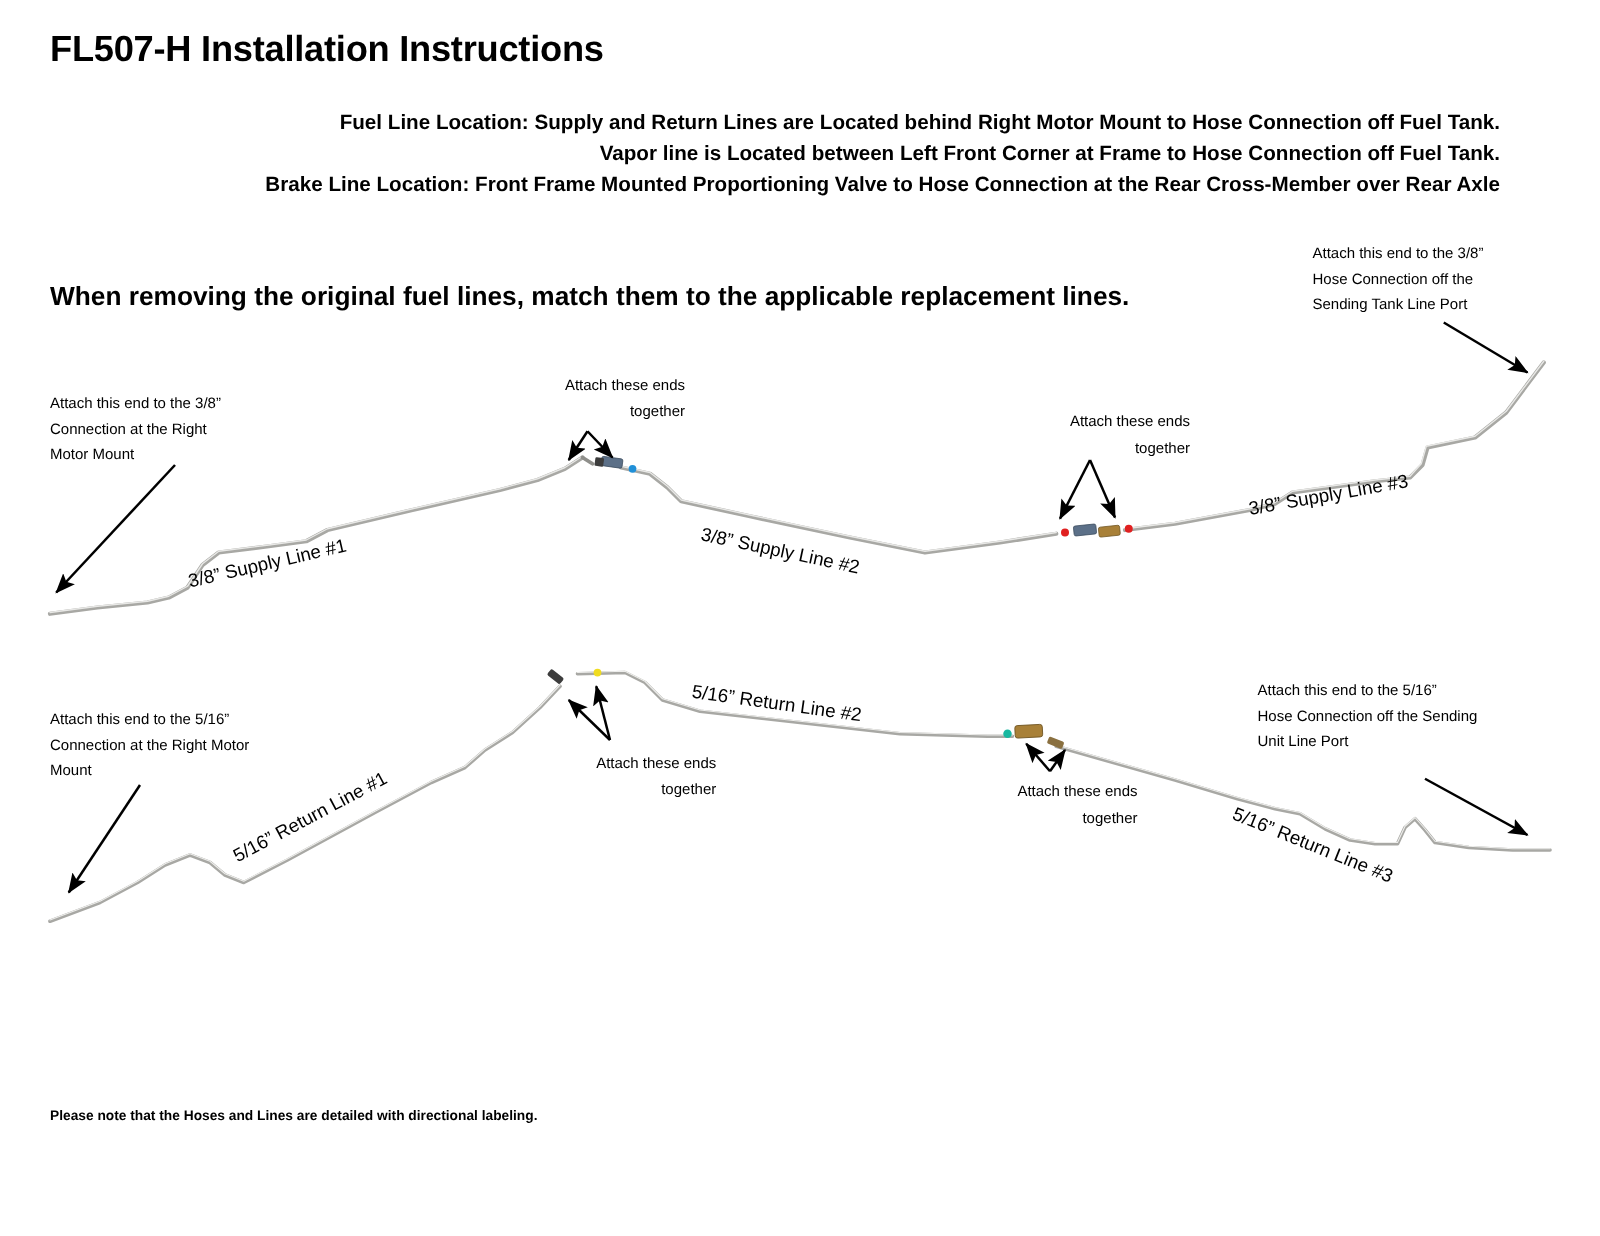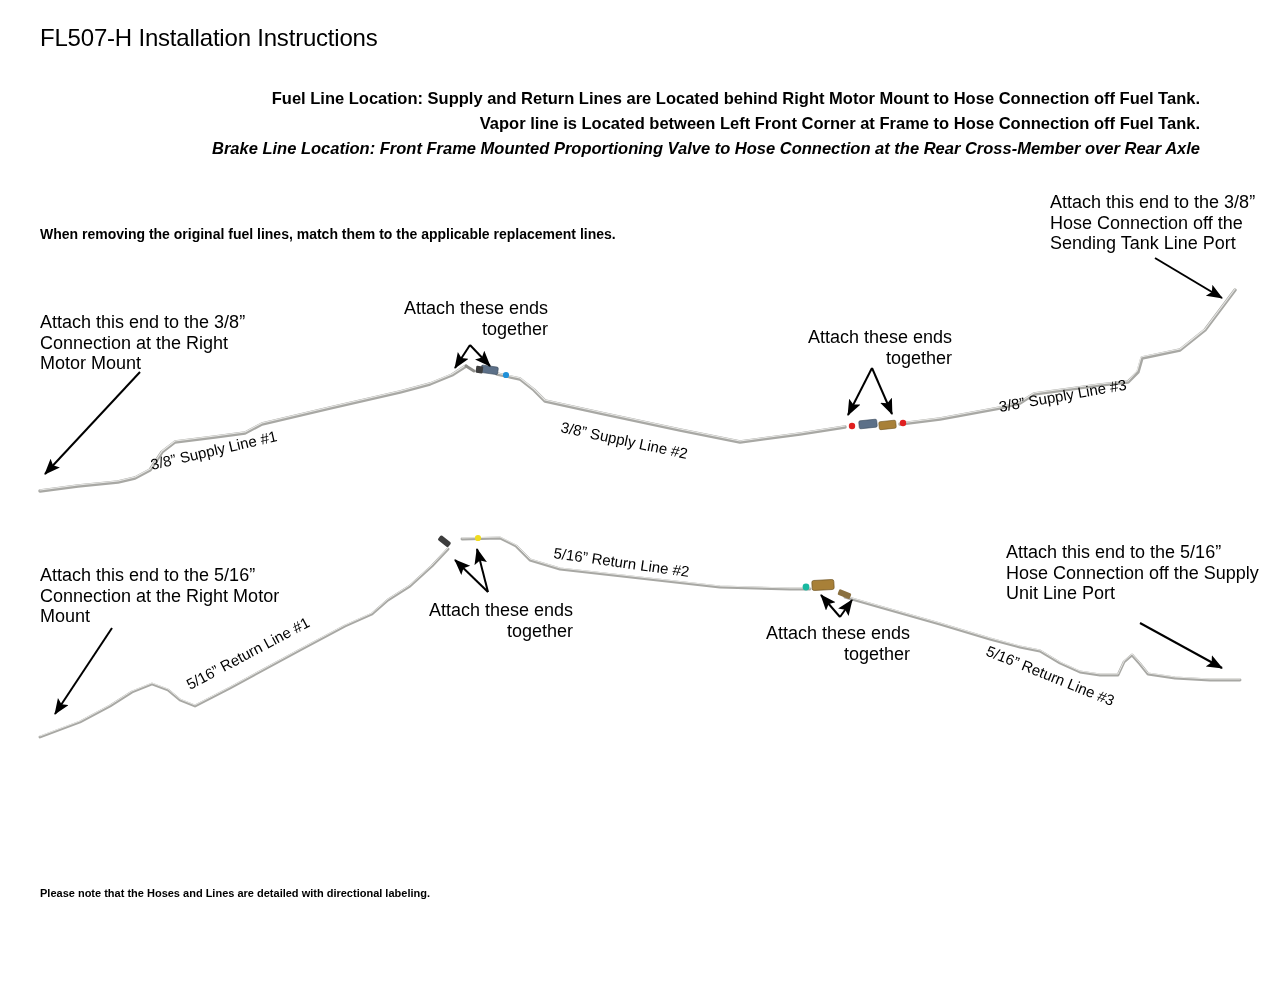--- a/index.html
+++ b/index.html
@@ -16,66 +16,65 @@
     width: 1280px;
     height: 989px;
     background: #ffffff;
     overflow: hidden;
   }
   
   #doc-title {
     position: absolute;
     left: 40px;
     top: 24px;
-    font-size: 24px;
-    font-weight: normal;
+    font-size: 29px;
+    font-weight: bold;
     letter-spacing: -0.2px;
     white-space: nowrap;
   }
   #intro-block {
     position: absolute;
     left: 40px;
     top: 86px;
     width: 1160px;
     font-size: 16.5px;
     font-weight: bold;
     line-height: 25px;
     text-align: right;
   }
   #intro-block .line {
     white-space: nowrap;
   }
   #intro-block .wrapline {
     white-space: normal;
-    font-style: italic;
   }
   #match-note {
     position: absolute;
     left: 40px;
     top: 226px;
-    font-size: 14px;
+    font-size: 21px;
     font-weight: bold;
     white-space: nowrap;
   }
   
   #footer-block {
     position: absolute;
     left: 40px;
     top: 880px;
     font-size: 11px;
     font-weight: bold;
     line-height: 26px;
   }
   #footer-block .line {
     white-space: nowrap;
   }
   
   .callout {
     position: absolute;
-    font-size: 18px;
+    font-size: 12px;
     line-height: 20.5px;
     font-weight: normal;
     color: #000000;
   }
   .callout.center {
     text-align: right;
   }
   .callout .cl {
     white-space: nowrap;
   }
@@ -142,21 +141,21 @@
     <div class="cl">together</div>
   </div>
 
   <div class="callout center" style="left:760px; top:623px; width:150px;">
     <div class="cl">Attach these ends</div>
     <div class="cl">together</div>
   </div>
 
   <div class="callout" style="left:1006px; top:542px;">
     <div class="cl">Attach this end to the 5/16”</div>
-    <div class="cl">Hose Connection off the Supply</div>
+    <div class="cl">Hose Connection off the Sending</div>
     <div class="cl">Unit Line Port</div>
   </div>
 
   <div id="footer-block">
     <div class="line">Please note that the Hoses and Lines are detailed with directional labeling.</div>
   </div>
 
   <svg id="diagram" viewBox="0 0 1280 989">
     <defs>
       <marker id="arrowhead" markerWidth="9" markerHeight="9" refX="7.5" refY="3.2" orient="auto" markerUnits="strokeWidth">

